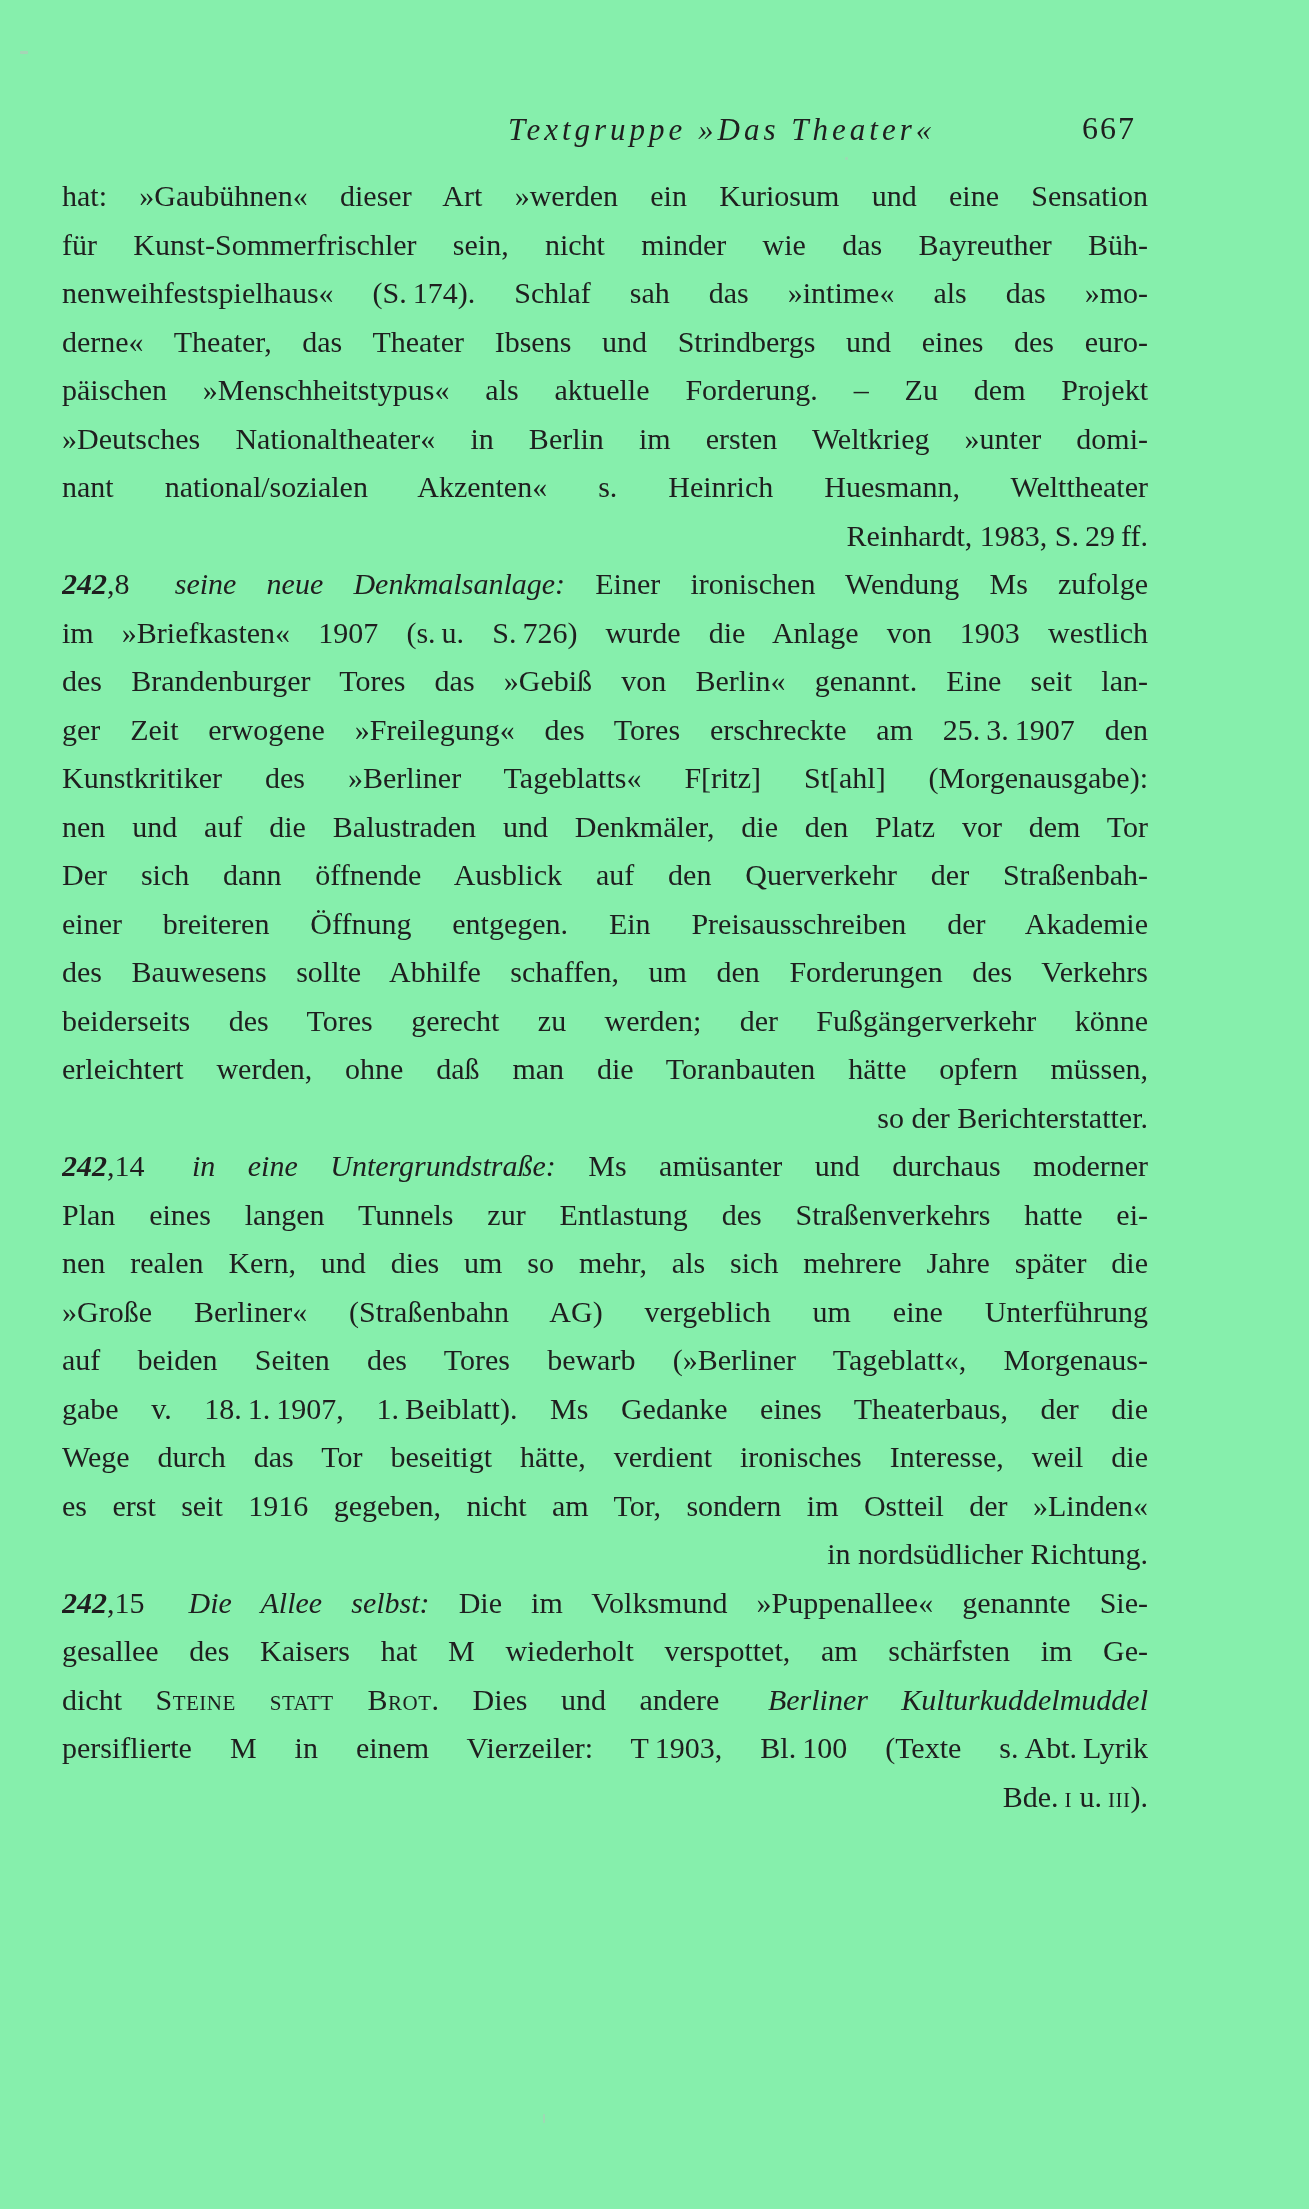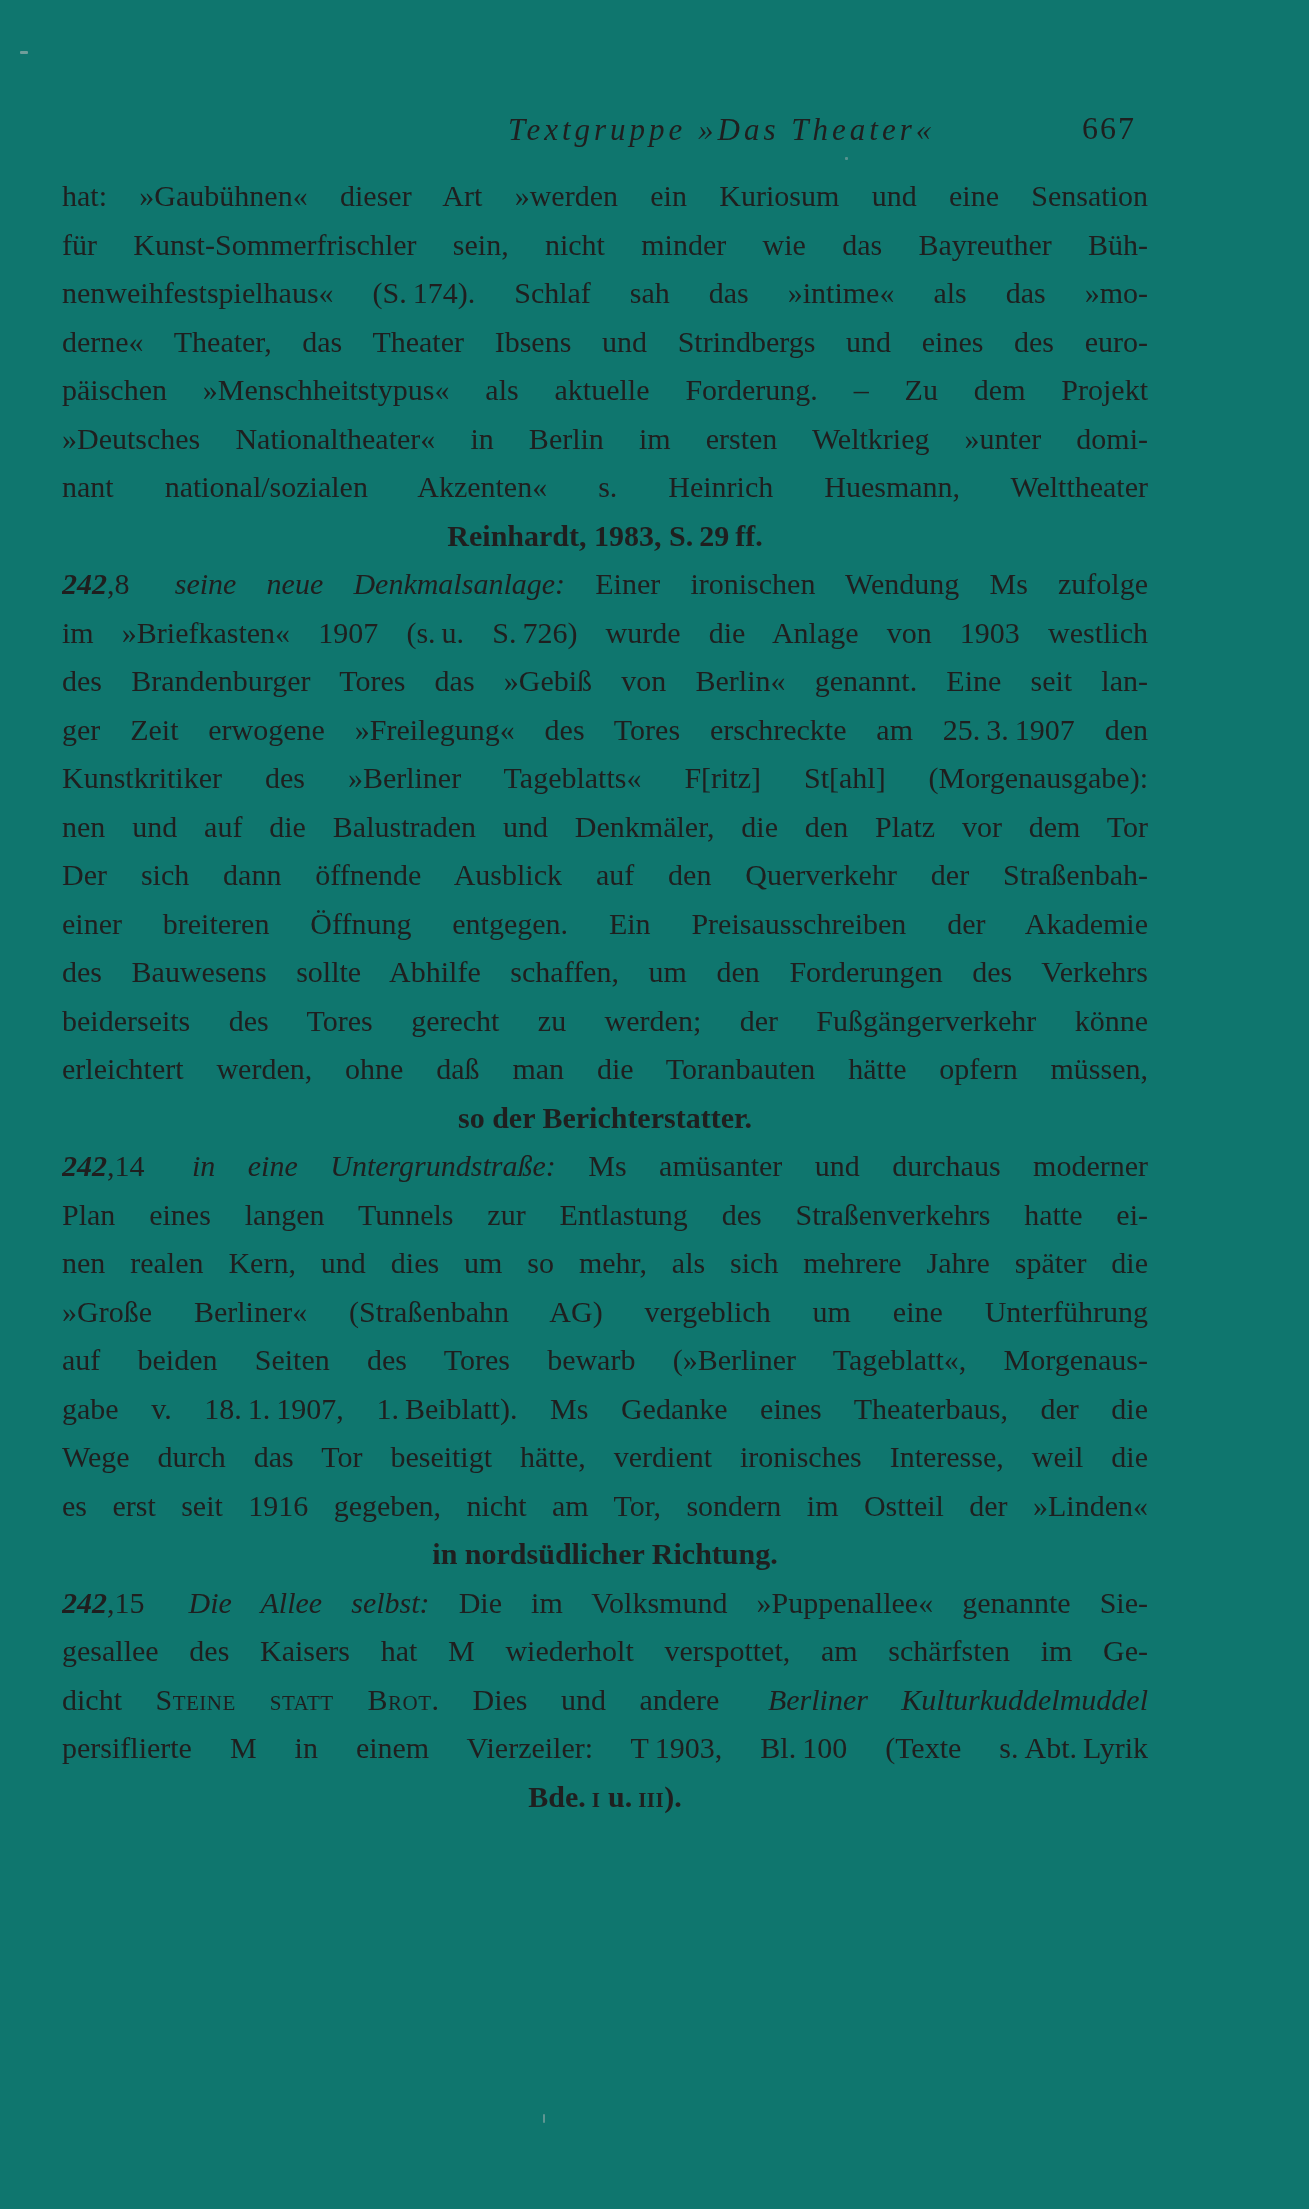--- a/index.html
+++ b/index.html
@@ -4,21 +4,21 @@
 <style>
   html, body {
     margin: 0;
     padding: 0;
     background: #ffffff;
   }
   #book-page {
     position: relative;
     width: 1309px;
     height: 2209px;
-    background: #0f766e;
+    background: #86efac;
     color: #1f1f1f;
     font-family: "Liberation Serif", "DejaVu Serif", serif;
     overflow: hidden;
   }
   
   #running-header-title {
     position: absolute;
     left: 508px;
     top: 112px;
     font-size: 31px;
@@ -48,22 +48,21 @@
     text-align: justify;
   }
   
   .line::after {
     content: "";
     display: inline-block;
     width: 100%;
     height: 0;
   }
   .line.last {
-    text-align: center;
-    font-weight: bold;
+    text-align: right;
   }
   .line.last::after {
     content: none;
   }
   .run-b { font-weight: bold; font-style: italic; }
   .run-i { font-style: italic; margin-left: 15px; }
   .run-sc { font-variant: small-caps; letter-spacing: 0.5px; margin-top: 44px; }
   
   .speck {
     position: absolute;

